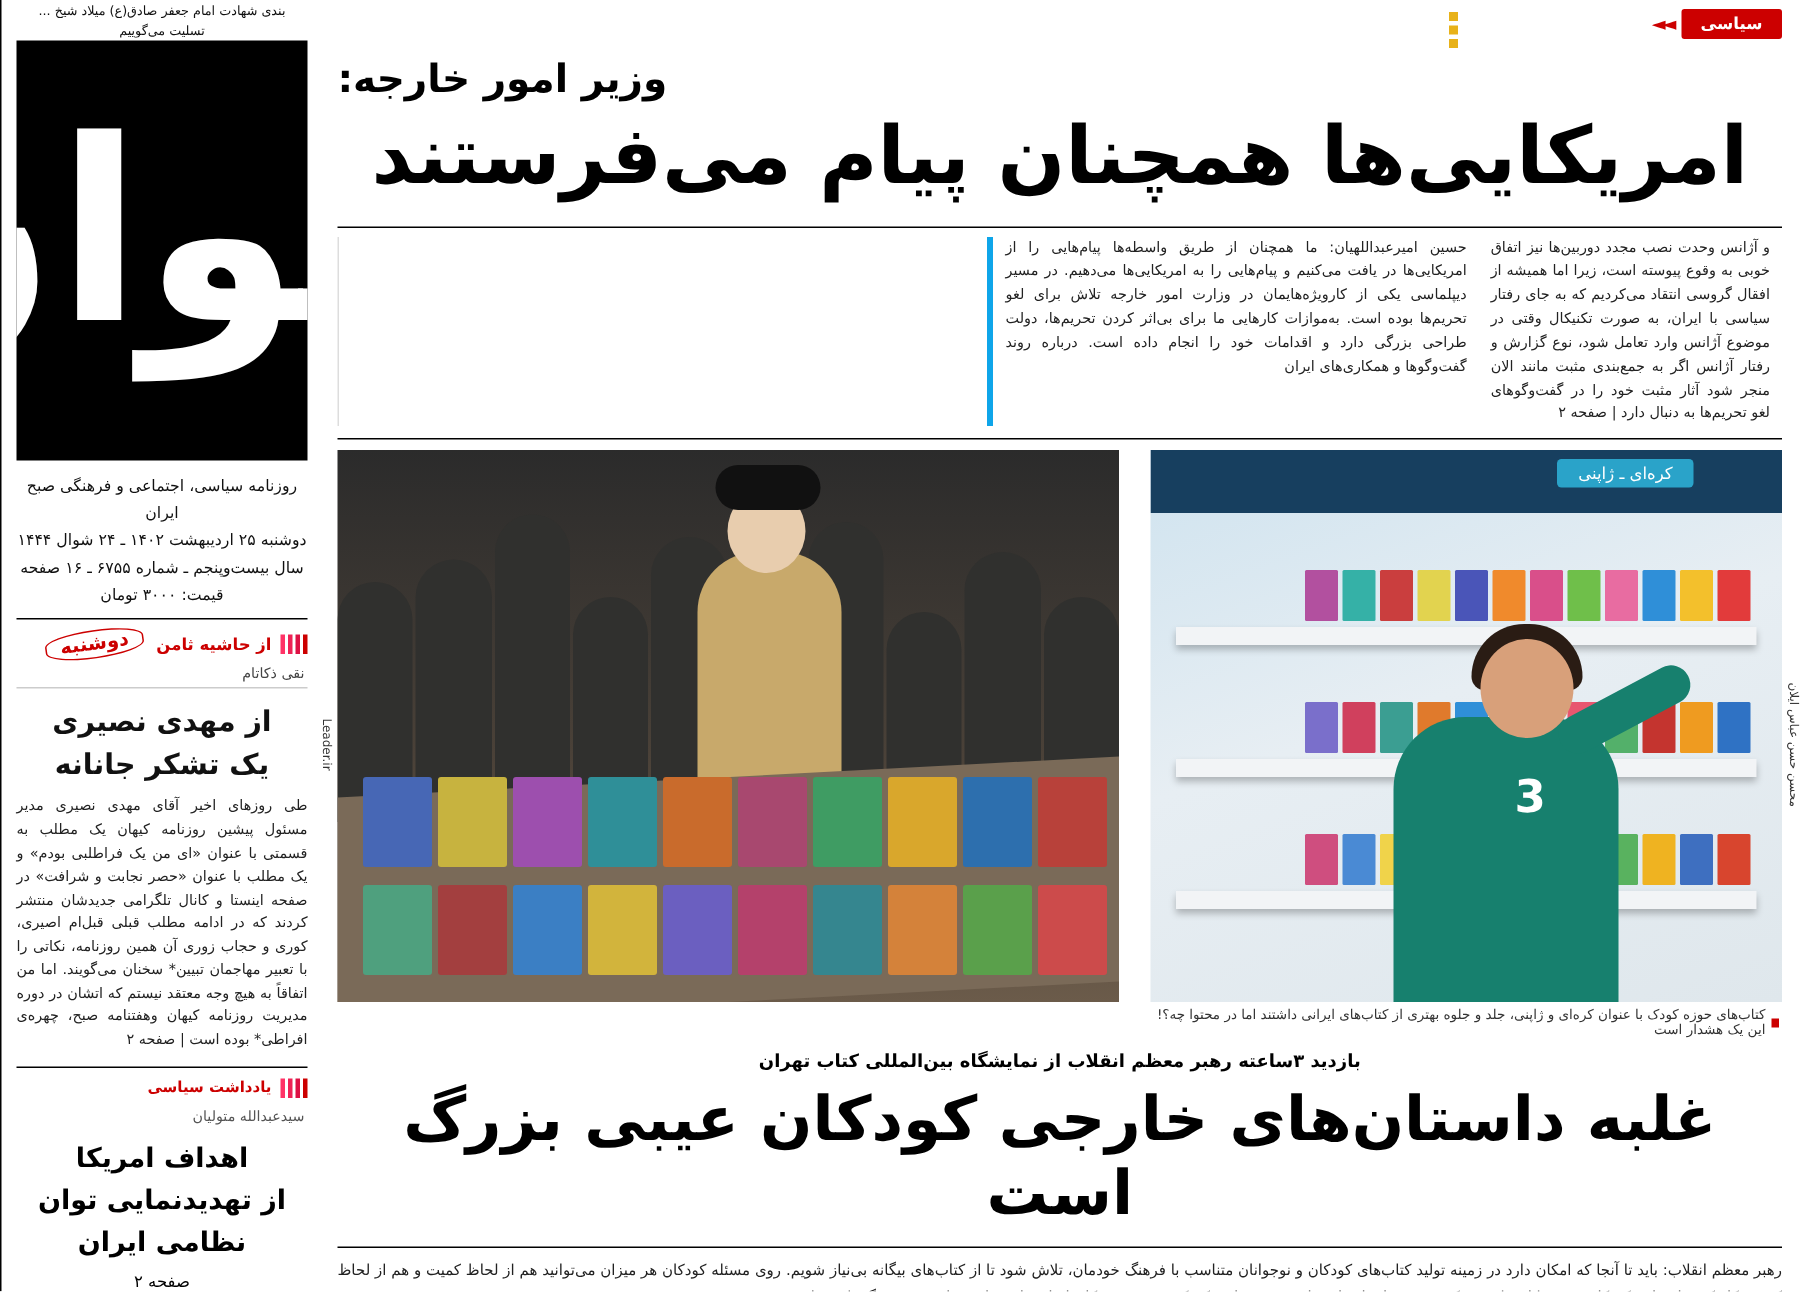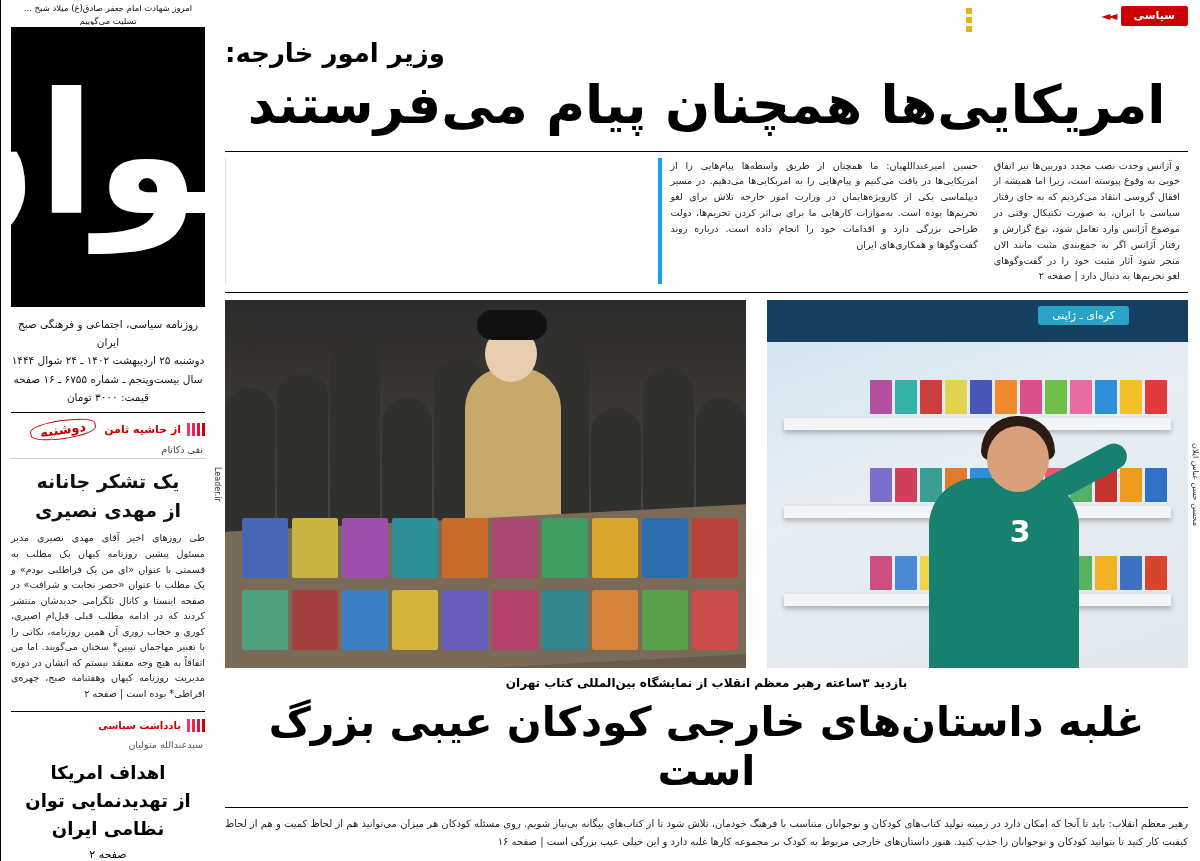--- a/index.html
+++ b/index.html
@@ -286,21 +286,21 @@
   .leader .turban{position:absolute;top:-58px;left:12px;width:70px;height:30px;background:#111;border-radius:30px;}
 </style>
 </head>
 <body>
 
 <div class="page">
 
   <div class="masthead-col">
 
     <div class="top-strip">
-      <div>امروز شهادت امام جعفر صادق(ع) میلاد شیخ ...</div>
+      <div>بندی شهادت امام جعفر صادق(ع) میلاد شیخ ...</div>
       <div>تسلیت می‌گوییم</div>
     </div>
 
     <div class="logo-box">
       <div class="logo-word">جوان</div>
     </div>
 
     <div class="imprint">
       <div>روزنامه سیاسی، اجتماعی و فرهنگی صبح ایران</div>
       <div>دوشنبه ۲۵ اردیبهشت ۱۴۰۲ ـ ۲۴ شوال ۱۴۴۴</div>
@@ -314,22 +314,22 @@
           <i></i>
           <i></i>
           <i></i>
         </span>
       <span class="kicker-red">از حاشیه ثامن</span>
       <span class="monday-stamp">دوشنبه</span>
     </div>
     <div class="subkicker">نقی ذکاتام</div>
 
     <div class="side-head">
+      <div>از مهدی نصیری</div>
       <div>یک تشکر جانانه</div>
-      <div>از مهدی نصیری</div>
     </div>
 
     <div class="side-body">طی روزهای اخیر آقای مهدی نصیری مدیر مسئول پیشین روزنامه کیهان یک مطلب به قسمتی با عنوان «ای من یک فراطلبی بودم» و یک مطلب با عنوان «حصر نجابت و شرافت» در صفحه اینستا و کانال تلگرامی جدیدشان منتشر کردند که در ادامه مطلب قبلی قبل‌ام اصیری، کوری و حجاب زوری آن همین روزنامه، نکاتی را با تعبیر مهاجمان تبیین* سخنان می‌گویند. اما من اتفاقاً به هیچ وجه معتقد نیستم که اتشان در دوره مدیریت روزنامه کیهان وهفتنامه صبح، چهره‌ی افراطی* بوده است | صفحه ۲</div>
 
     <div class="divider"></div>
 
     <div class="section-head">
       <span class="stripes">
           <i></i>
           <i></i>
@@ -416,20 +416,24 @@
               <i style="background:#cf4e7f"></i>
           </div>
           <div class="kid">
             <span class="hair"></span>
               <span class="head"></span>
               <span class="num">3</span>
               <span class="arm"></span>
           </div>
         </div>
         <div class="cap-v r">محسن حسن عباس ایلان</div>
+        <div class="cap-h">
+          <span class="sq"></span>
+          <span>کتاب‌های حوزه کودک با عنوان کره‌ای و ژاپنی، جلد و جلوه بهتری از کتاب‌های ایرانی داشتند اما در محتوا چه؟! این یک هشدار است</span>
+        </div>
       </div>
 
       <div class="photo-wrap right">
         <div class="photo ph2">
           <div class="crowd">
             <span style="height:150px"></span>
               <span style="height:180px"></span>
               <span style="height:140px"></span>
             <span style="height:200px"></span>
               <span style="height:165px"></span>

